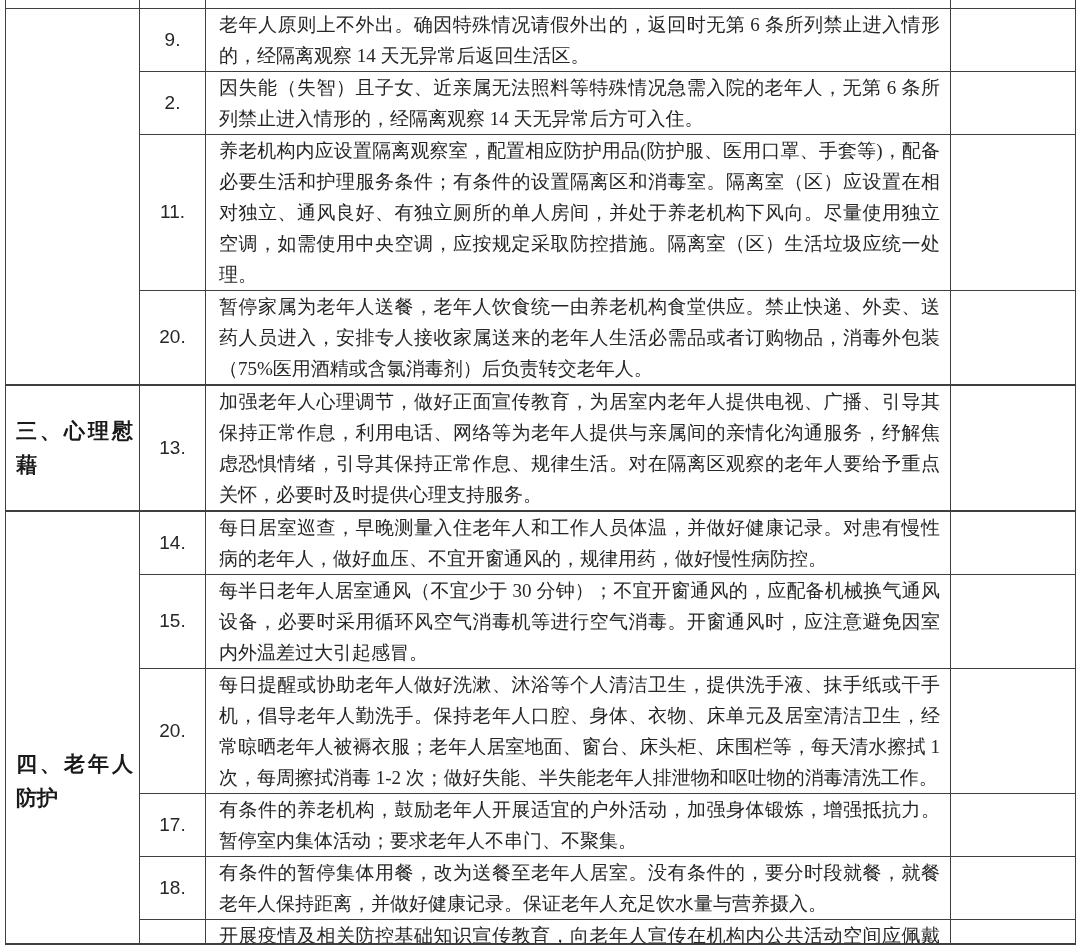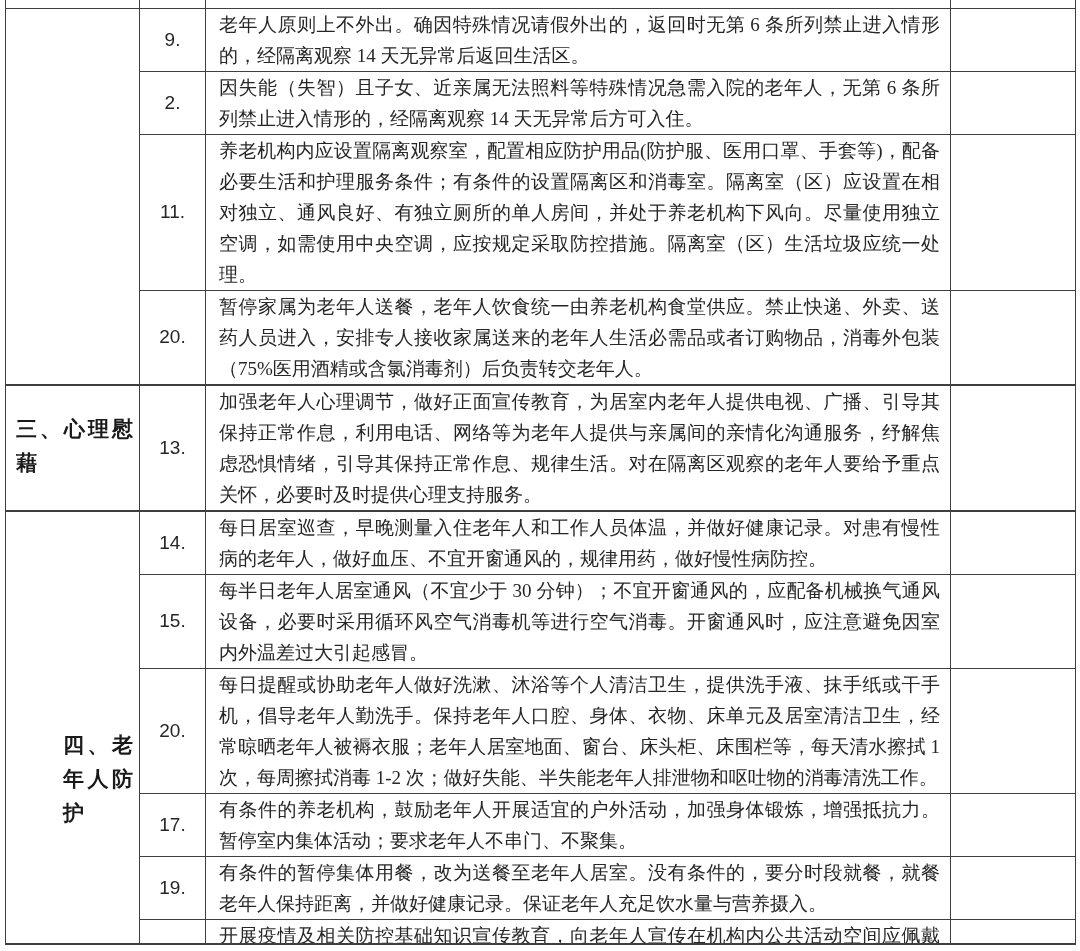--- a/index.html
+++ b/index.html
@@ -27,29 +27,29 @@
     border: 1px solid #3f3f3f;
     vertical-align: middle;
     background: #ffffff;
     font-family: Liberation Serif, serif;
   }
   tr.spacer-row td { height: 8px; border-top: none; padding: 0; }
 
   tr.section-start td { border-top-width: 2px; }
 
   td.cat {
-    font-family: Liberation Mono, monospace;
+    font-family: Liberation Serif, serif;
     font-weight: bold;
     font-size: 21px;
     color: #1a1a1a;
     padding: 0 6px 0 10px;
     text-align: justify;
   }
   td.cat .cat-label { line-height: 34px; }
-  td.cat.sec2 .cat-label { padding-top: 38px; margin-left: 47px; }
+  td.cat.sec2 .cat-label { padding-top: 38px; }
 
   td.num {
     text-align: center;
     font-family: "Liberation Sans", "DejaVu Sans", sans-serif;
     font-size: 19px;
     color: #262626;
   }
 
   td.content {
     font-size: 19px;
@@ -136,21 +136,21 @@
           <td class="num">20.</td>
           <td class="content">每日提醒或协助老年人做好洗漱、沐浴等个人清洁卫生，提供洗手液、抹手纸或干手机，倡导老年人勤洗手。保持老年人口腔、身体、衣物、床单元及居室清洁卫生，经常晾晒老年人被褥衣服；老年人居室地面、窗台、床头柜、床围栏等，每天清水擦拭 1 次，每周擦拭消毒 1-2 次；做好失能、半失能老年人排泄物和呕吐物的消毒清洗工作。</td>
           <td class="check"></td>
         </tr>
         <tr>
           <td class="num">17.</td>
           <td class="content">有条件的养老机构，鼓励老年人开展适宜的户外活动，加强身体锻炼，增强抵抗力。暂停室内集体活动；要求老年人不串门、不聚集。</td>
           <td class="check"></td>
         </tr>
         <tr>
-          <td class="num">19.</td>
+          <td class="num">18.</td>
           <td class="content">有条件的暂停集体用餐，改为送餐至老年人居室。没有条件的，要分时段就餐，就餐老年人保持距离，并做好健康记录。保证老年人充足饮水量与营养摄入。</td>
           <td class="check"></td>
         </tr>
         <tr>
           <td class="num">19.</td>
           <td class="content">开展疫情及相关防控基础知识宣传教育，向老年人宣传在机构内公共活动空间应佩戴口罩，确保工作人员掌握预防新型冠状病毒感染肺炎的个人防护、卫生健康习惯、相关传染病法</td>
           <td class="check"></td>
         </tr>
       </tbody>
   </table>

